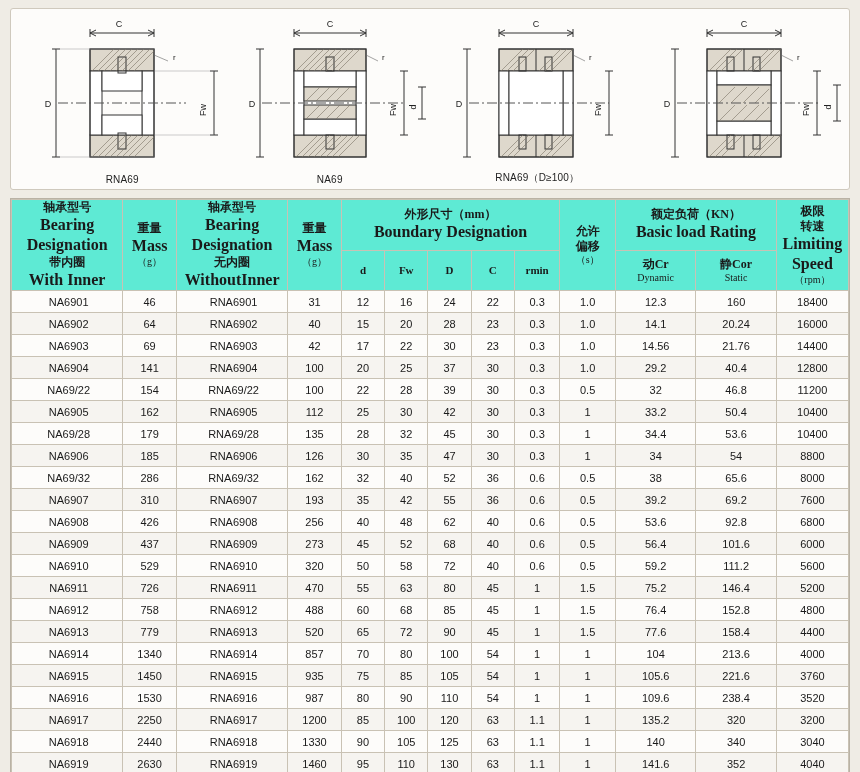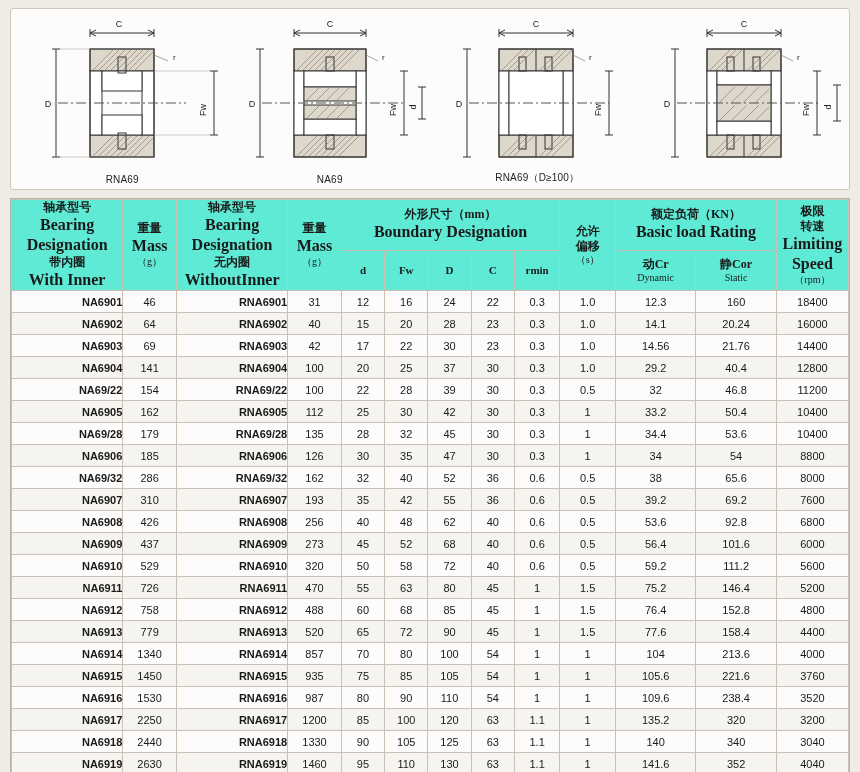--- a/index.html
+++ b/index.html
@@ -57,21 +57,21 @@
     font-weight:bold;
     line-height:1.25;
     padding:0 1px;
     font-family:Liberation Serif, serif;
   }
   thead th .cn{font-size:12px;display:block;}
   thead th .en{font-size:16px;display:block;font-weight:bold;}
   thead th .sub{font-size:10px;display:block;font-weight:normal;}
   tbody td{height:21px;background:#fdfcfa;}
   tbody tr:nth-child(even) td{background:#f6f4f0;}
-  td.left{text-align:right;padding-left:3px;font-weight:bold;}
+  td.left{text-align:center;padding-left:3px;}
   .col-desig{width:108px;}
   .col-mass{width:52px;}
   .col-dim{width:42px;}
   .col-rmin{width:44px;}
   .col-s{width:54px;}
   .col-load{width:78px;}
   .col-speed{width:70px;}
 </style>
 </head>
 <body>

